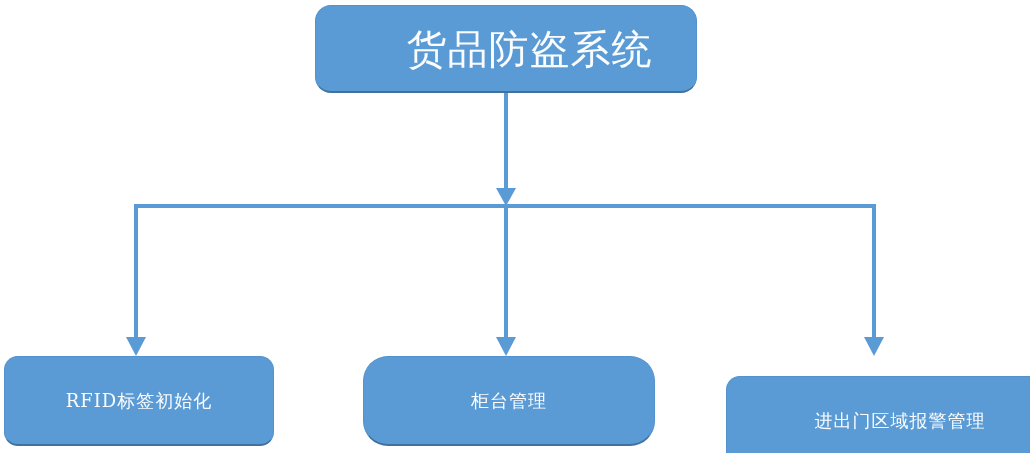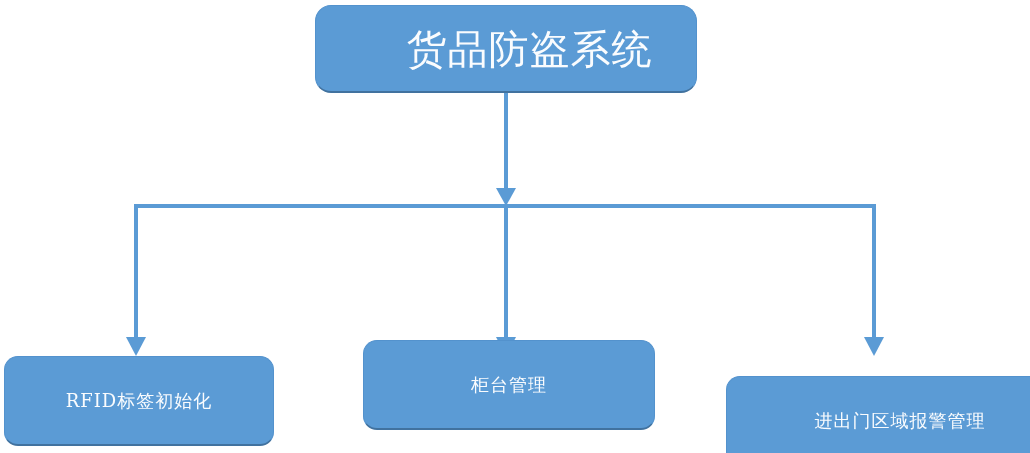--- a/index.html
+++ b/index.html
@@ -56,22 +56,23 @@
     height: 90px;
     font-size: 18px;
   }
   #node-leaf-0 {
     left: 4px;
     top: 356px;
     width: 270px;
   }
   #node-leaf-1 {
     left: 363px;
-    top: 340px;
+    top: 356px;
     width: 292px;
+    border-radius: 25px;
   }
   #node-leaf-2 {
     left: 726px;
     top: 376px;
     width: 348px;
   }
 </style>
 </head>
 <body>
 

